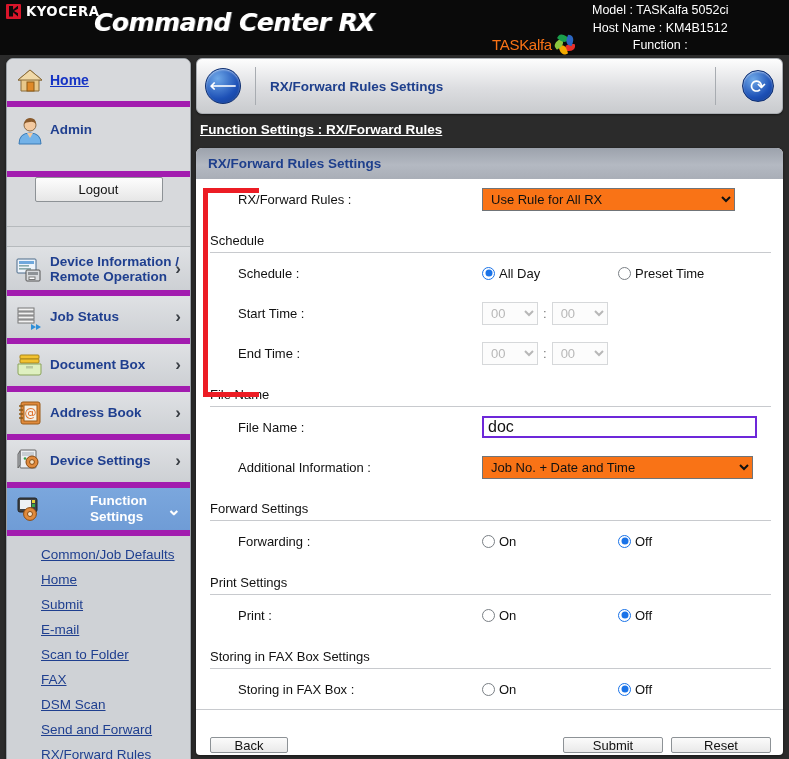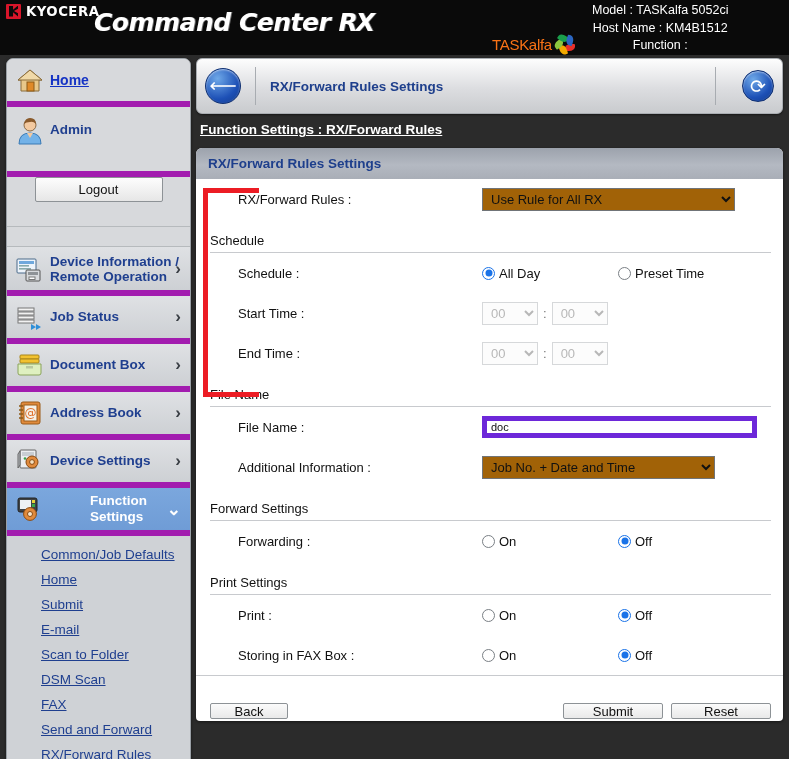--- a/index.html
+++ b/index.html
@@ -207,34 +207,34 @@
     font-size: 13px; color: #111;
     border-bottom: 1px solid #c8cace;
     padding-bottom: 4px;
   }
 
   select.ui {
     font-family: "Liberation Sans", sans-serif;
     font-size: 13px; color: #111;
     height: 23px; padding: 1px 4px;
     border: 1px solid #707478; border-radius: 0;
-    background: #a16207;
+    background: #f97316;
   }
   select.ui:disabled {
     color: #9a9a9a; border-color: #c6c8cb; background: #fbfbfb;
   }
   #sel-rules { width: 253px; }
-  #sel-addinfo { width: 233px; }
+  #sel-addinfo { width: 271px; }
   select.tsel { width: 56px; }
   .tcolon { margin: 0 5px; font-size: 13px; color: #777; }
   input.ui {
     font-family: "Liberation Sans", sans-serif;
-    font-size: 11px; color: #111;
+    font-size: 16px; color: #111;
     width: 275px; height: 22px; padding: 1px 4px;
-    border: 5px solid #6d28d9; background: #fff;
+    border: 2px solid #6d28d9; background: #fff;
   }
 
   .radio-set { display: flex; align-items: center; }
   .ropt { display: flex; align-items: center; cursor: pointer; }
   .ropt .dot {
     width: 13px; height: 13px; border-radius: 50%;
     border: 1.5px solid #7a7f85; background: #fff;
     margin-right: 4px; flex: none; position: relative;
   }
   .ropt.on .dot { border-color: #1a73e8; }
@@ -435,24 +435,24 @@
     <div class="sub-item">
         <span>Submit</span>
       </div>
     <div class="sub-item">
         <span>E-mail</span>
       </div>
     <div class="sub-item">
         <span>Scan to Folder</span>
       </div>
     <div class="sub-item">
+        <span>FAX</span>
+      </div>
+    <div class="sub-item">
         <span>DSM Scan</span>
-      </div>
-    <div class="sub-item">
-        <span>FAX</span>
       </div>
     <div class="sub-item">
         <span>Send and Forward</span>
       </div>
     <div class="sub-item">
         <span>RX/Forward Rules</span>
       </div>
   </div>
 </div>
 
@@ -563,20 +563,21 @@
             <span class="dot"></span>
             <span class="rtxt">On</span>
           </span>
           <span class="ropt on">
             <span class="dot"></span>
             <span class="rtxt">Off</span>
           </span>
         </span>
       </div>
 
+      <div class="sechead">Storing in FAX Box Settings</div>
 
       <div class="frow">
         <span class="flabel">Storing in FAX Box :</span>
         <span class="radio-set">
           <span class="ropt" style="width:136px">
             <span class="dot"></span>
             <span class="rtxt">On</span>
           </span>
           <span class="ropt on">
             <span class="dot"></span>

